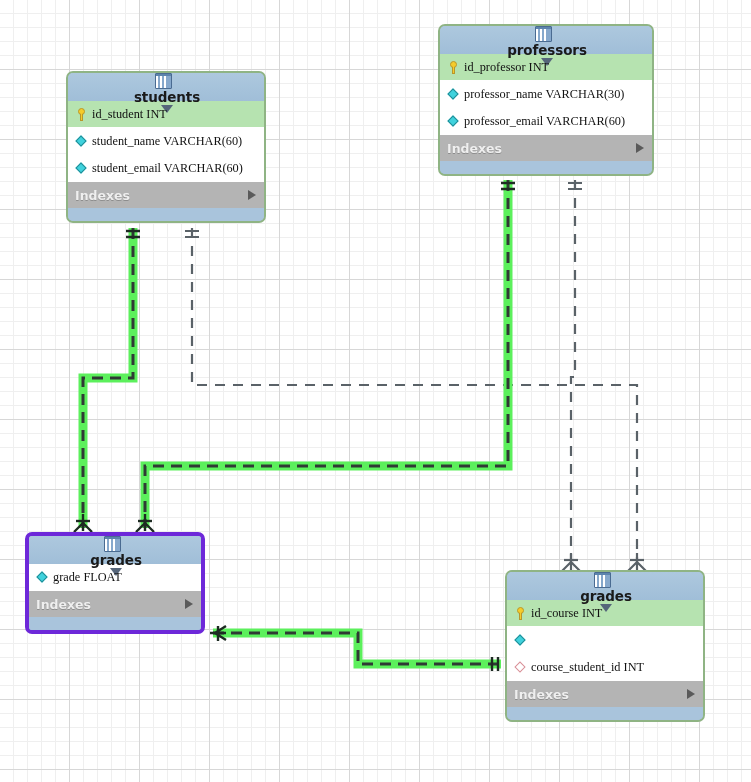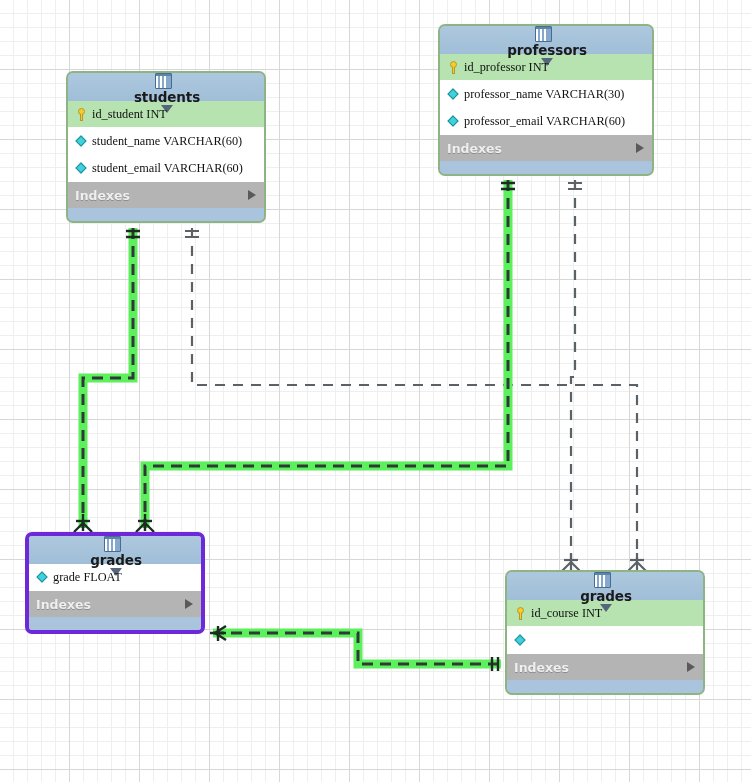--- a/index.html
+++ b/index.html
@@ -243,20 +243,24 @@
         <span class="caret"></span>
       </div>
       <div class="rows">
         <div class="row green">
           <span class="ficon k-key"></span>
           <span class="fname">id_course INT</span>
         </div>
         <div class="row white">
           <span class="ficon k-dia cyan"></span>
         </div>
+        <div class="row white">
+          <span class="ficon k-dia pink"></span>
+          <span class="fname">course_student_id INT</span>
+        </div>
       </div>
       <div class="indexes">
         <span class="idx-label">Indexes</span>
         <span class="tri-r"></span>
       </div>
       <div class="foot"></div>
     </div>
   </div>
 
 </body></html>

